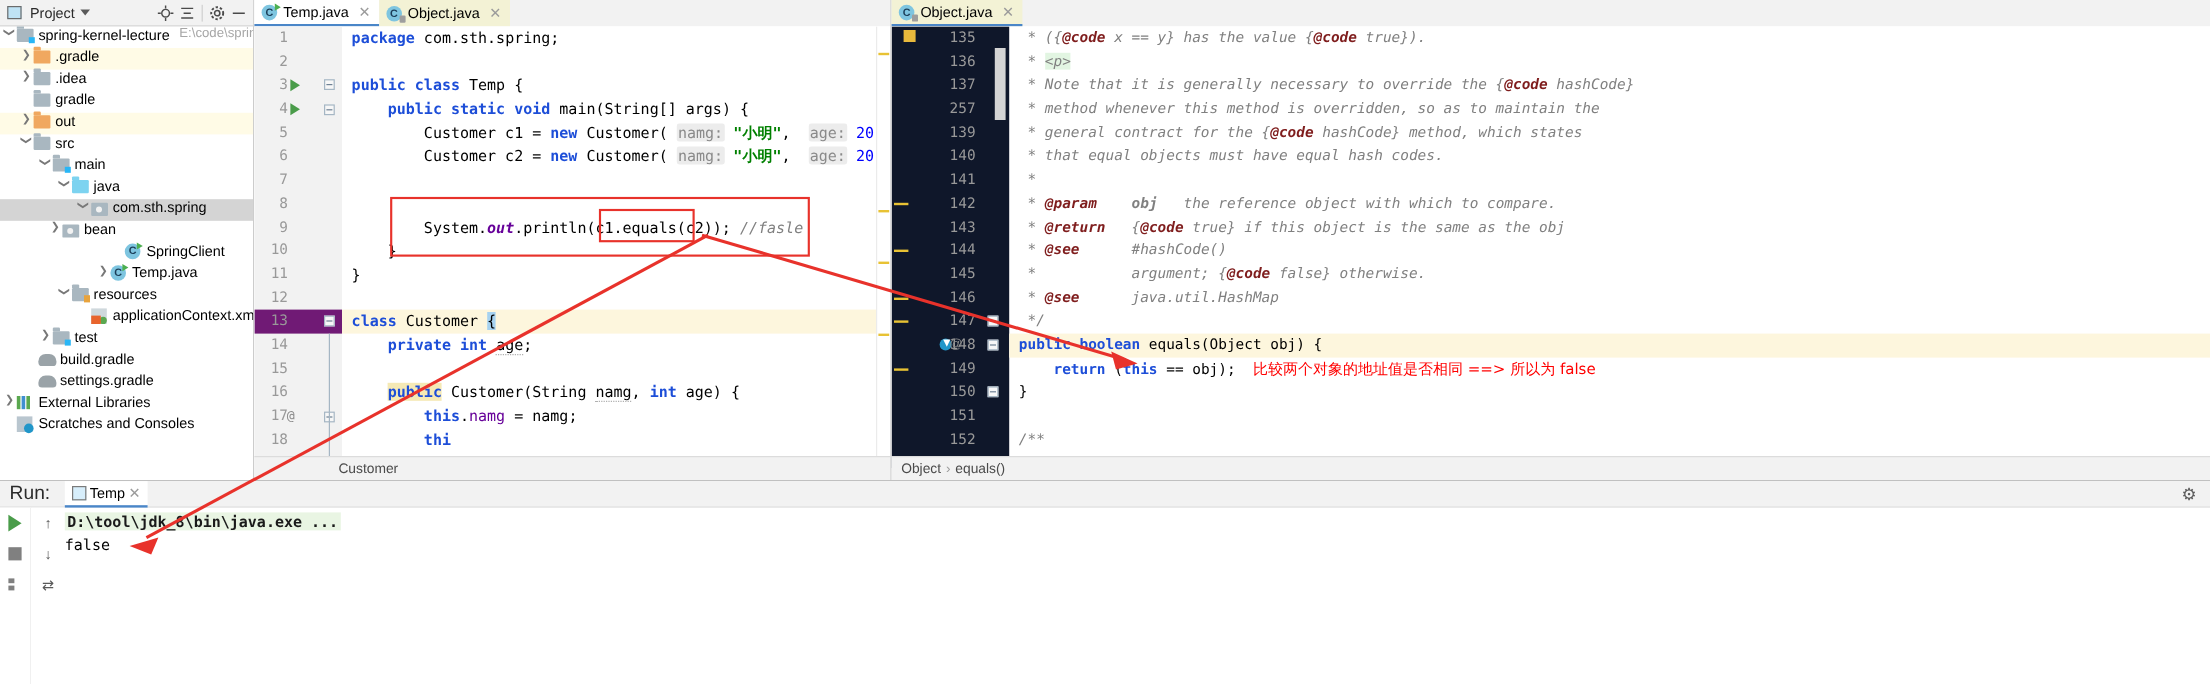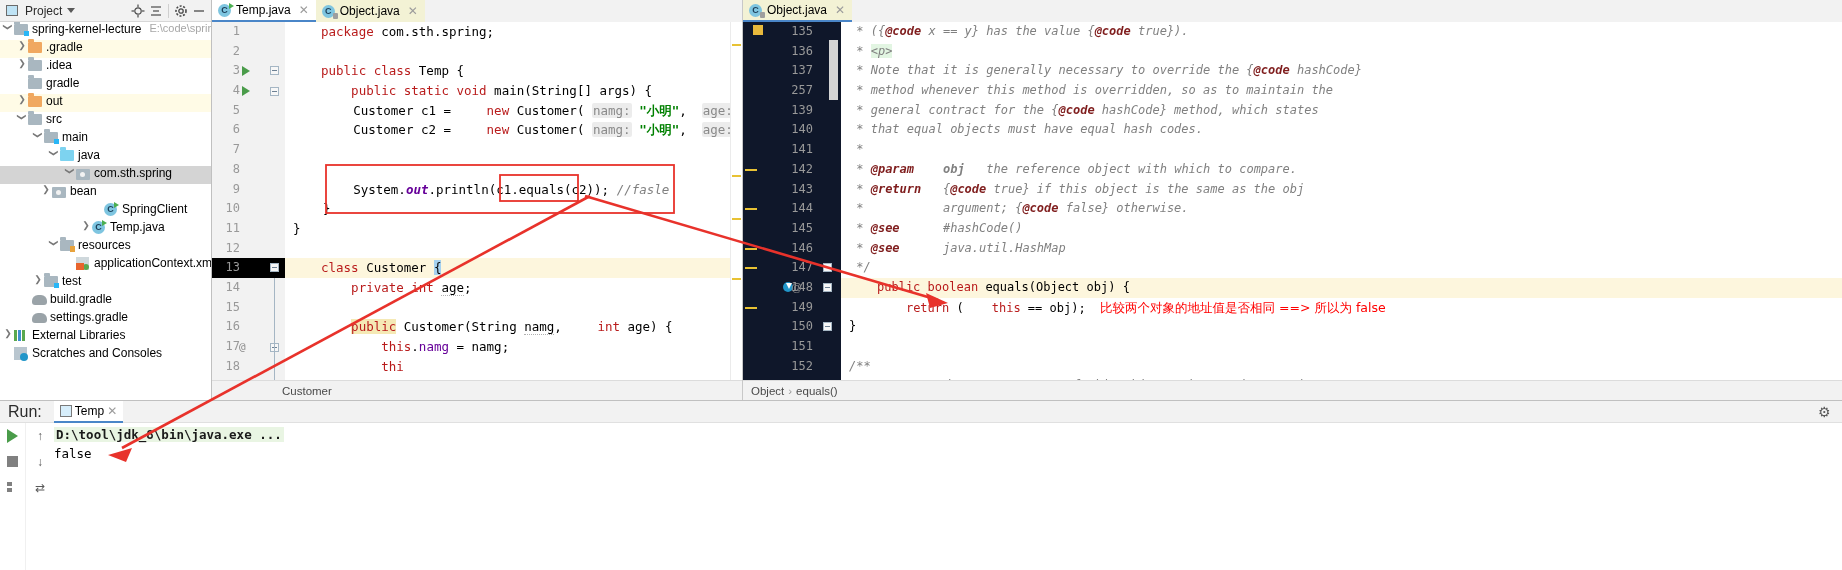--- a/index.html
+++ b/index.html
@@ -83,21 +83,21 @@
   .grun { position:absolute; left:30px; top:5px; width:0;height:0;border-left:8px solid #4a9c4a;border-top:5px solid transparent;border-bottom:5px solid transparent; }
   .gat  { position:absolute; left:27px; top:0; color:#8a8a8a; font-size:11px; line-height:19.7px;}
   .gfold { position:absolute; left:58px; top:5px; width:9px;height:9px;border:1px solid #a5b6c4; background:#f7f7f7; }
   .gfold::after{content:"";position:absolute;left:1px;top:3px;width:5px;height:1px;background:#6e8194;}
   .gfold.small{top:6px;}
   .fold-line { position:absolute; left:62px; width:1px; background:#a5b6c4; }
 
   .codelines { position:absolute; left:73px; top:0; right:0; bottom:0; }
   .cline { height:19.7px; line-height:19.7px; white-space:pre; padding-left:8px; font-family:"DejaVu Sans Mono", monospace; }
   .cline.hl { background:#fdf6dd; }
-  .kw { color:#b91c1c; font-weight:normal;margin-left:28px; }
+  .kw { color:#1d4ed8; font-weight:bold; }
   .str { color:#008000; font-weight:bold; }
   .num { color:#0000ff; }
   .cmt { color:#808080; font-style:italic; }
   .hint { background:#ececec; color:#8a8a8a; border-radius:2px; padding:0 1px; }
   .fld { color:#660099; }
   .ital-purple { color:#660099; font-style:italic; font-weight:bold; }
   .sel-caret { background:#a6d2f0; }
   .squig { border-bottom:1px dotted #b0b0b0; }
   .hl-ident { background:#f5e9b5; }
 
@@ -397,21 +397,21 @@
           </div>
         <div class="gutter-line">
             <span class="gnum">10</span>
           </div>
         <div class="gutter-line">
             <span class="gnum">11</span>
           </div>
         <div class="gutter-line">
             <span class="gnum">12</span>
           </div>
-        <div class="gutter-line" style="background:#000000">
+        <div class="gutter-line" style="background:#701a75">
             <span class="gnum">13</span>
             <span class="gfold"></span>
           </div>
         <div class="gutter-line">
             <span class="gnum">14</span>
           </div>
         <div class="gutter-line">
             <span class="gnum">15</span>
           </div>
         <div class="gutter-line">
@@ -552,22 +552,22 @@
       <div class="codelines-r">
         <div class="cline jdoc"> * ({<span class="jtag">@code</span> x == y} has the value {<span class="jtag">@code</span> true}).</div>
         <div class="cline jdoc"> * <span class="jhtml">&lt;p&gt;</span></div>
         <div class="cline jdoc"> * Note that it is generally necessary to override the {<span class="jtag">@code</span> hashCode}</div>
         <div class="cline jdoc"> * method whenever this method is overridden, so as to maintain the</div>
         <div class="cline jdoc"> * general contract for the {<span class="jtag">@code</span> hashCode} method, which states</div>
         <div class="cline jdoc"> * that equal objects must have equal hash codes.</div>
         <div class="cline jdoc"> *</div>
         <div class="cline jdoc"> * <span class="jtag">@param</span>    <b>obj</b>   the reference object with which to compare.</div>
         <div class="cline jdoc"> * <span class="jtag">@return</span>   {<span class="jtag">@code</span> true} if this object is the same as the obj</div>
+        <div class="cline jdoc"> * <span class="jtag">@see</span>      #hashCode()</div>
         <div class="cline jdoc"> *           argument; {<span class="jtag">@code</span> false} otherwise.</div>
-        <div class="cline jdoc"> * <span class="jtag">@see</span>      #hashCode()</div>
         <div class="cline jdoc"> * <span class="jtag">@see</span>      java.util.HashMap</div>
         <div class="cline jdoc"> */</div>
         <div class="cline hl"><span class="kw">public boolean</span> equals(Object obj) {</div>
         <div class="cline">    <span class="kw">return</span> (<span class="kw">this</span> == obj);  <span class="cn-note">比较两个对象的地址值是否相同 ==&gt; 所以为 false</span></div>
         <div class="cline">}</div>
         <div class="cline"></div>
         <div class="cline jdoc">/**</div>
         <div class="cline jdoc"> * Creates and returns a copy of this object. The precise meaning</div>
       </div>
     </div>

